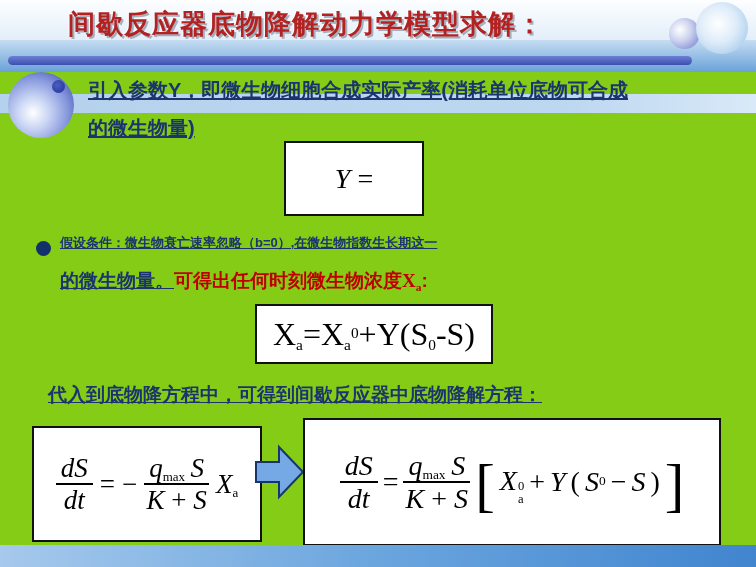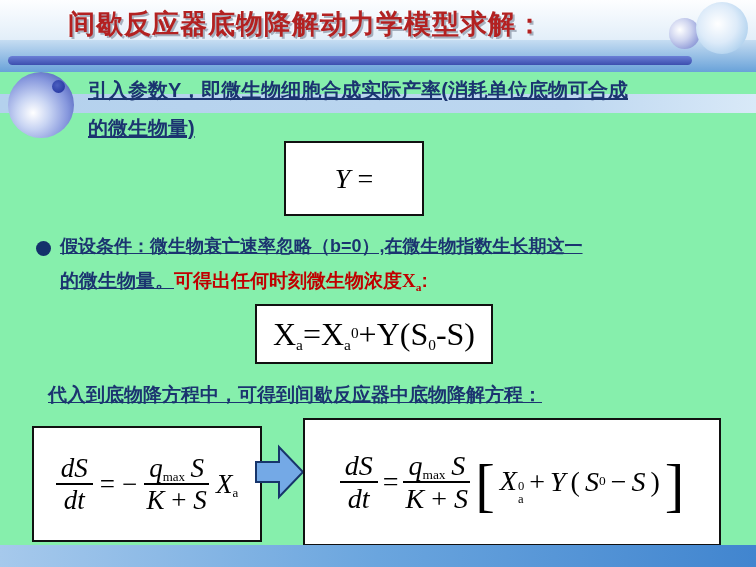--- a/index.html
+++ b/index.html
@@ -1,17 +1,17 @@
 <!DOCTYPE html>
 <html><head>
 <meta charset="utf-8">
 <style>
   html,body{margin:0;padding:0;background:#888;}
   #slide{
-    position:relative;width:756px;height:567px;background:#86efac;
+    position:relative;width:756px;height:567px;background:#84cc16;
     overflow:hidden;font-family:"Liberation Sans","DejaVu Sans",sans-serif;
     margin:0 auto;
   }
   
   .top-wash{position:absolute;left:0;top:0;width:756px;height:40px;
     background:linear-gradient(#fdfeff,#e2eef9);}
   .banner-band{position:absolute;left:0;top:40px;width:756px;height:32px;
     background:linear-gradient(#c6ddf2,#69a2d9);}
   .divider-pill{position:absolute;left:8px;top:56px;width:684px;height:9px;
     border-radius:5px;background:linear-gradient(#6b7fd6,#3c4fae);}
@@ -47,21 +47,21 @@
   .supsub{display:inline-flex;flex-direction:column;justify-content:space-between;
     height:1.45em;font-size:.45em;font-style:normal;line-height:1;margin-left:1px;}
   .box-y{left:284px;top:141px;width:136px;height:71px;font-size:28px;gap:7px;}
   .box-y .frac{font-size:26px;}
   .box-xa{left:255px;top:304px;width:234px;height:56px;font-size:32px;}
   .box-left{left:32px;top:426px;width:226px;height:112px;font-size:27px;gap:7px;}
   .box-right{left:303px;top:418px;width:414px;height:124px;font-size:28px;gap:5px;}
   .bigbracket{font-size:2.1em;font-weight:400;line-height:0;position:relative;top:.06em;}
   
   .b2-dot{position:absolute;left:36px;top:241px;width:15px;height:15px;border-radius:50%;background:#14306b;}
-  .b2-line1{position:absolute;left:60px;top:234px;font-size:18px;white-space:nowrap;}
+  .b2-line1{position:absolute;left:60px;top:234px;font-size:13px;white-space:nowrap;}
   .b2-line2{position:absolute;left:60px;top:268px;font-size:19px;white-space:nowrap;}
   .txt-red{color:#c00000;font-weight:700;}
   .red-var{font-family:"Liberation Serif","DejaVu Serif",serif;font-weight:700;}
   .red-var .sub{font-size:.6em;}
   
   .lead-in{position:absolute;left:48px;top:382px;font-size:19px;white-space:nowrap;}
   
   .arrow-wrap{position:absolute;left:255px;top:441px;width:50px;height:62px;}
   
   .bottom-bar{position:absolute;left:0;top:545px;width:756px;height:22px;

